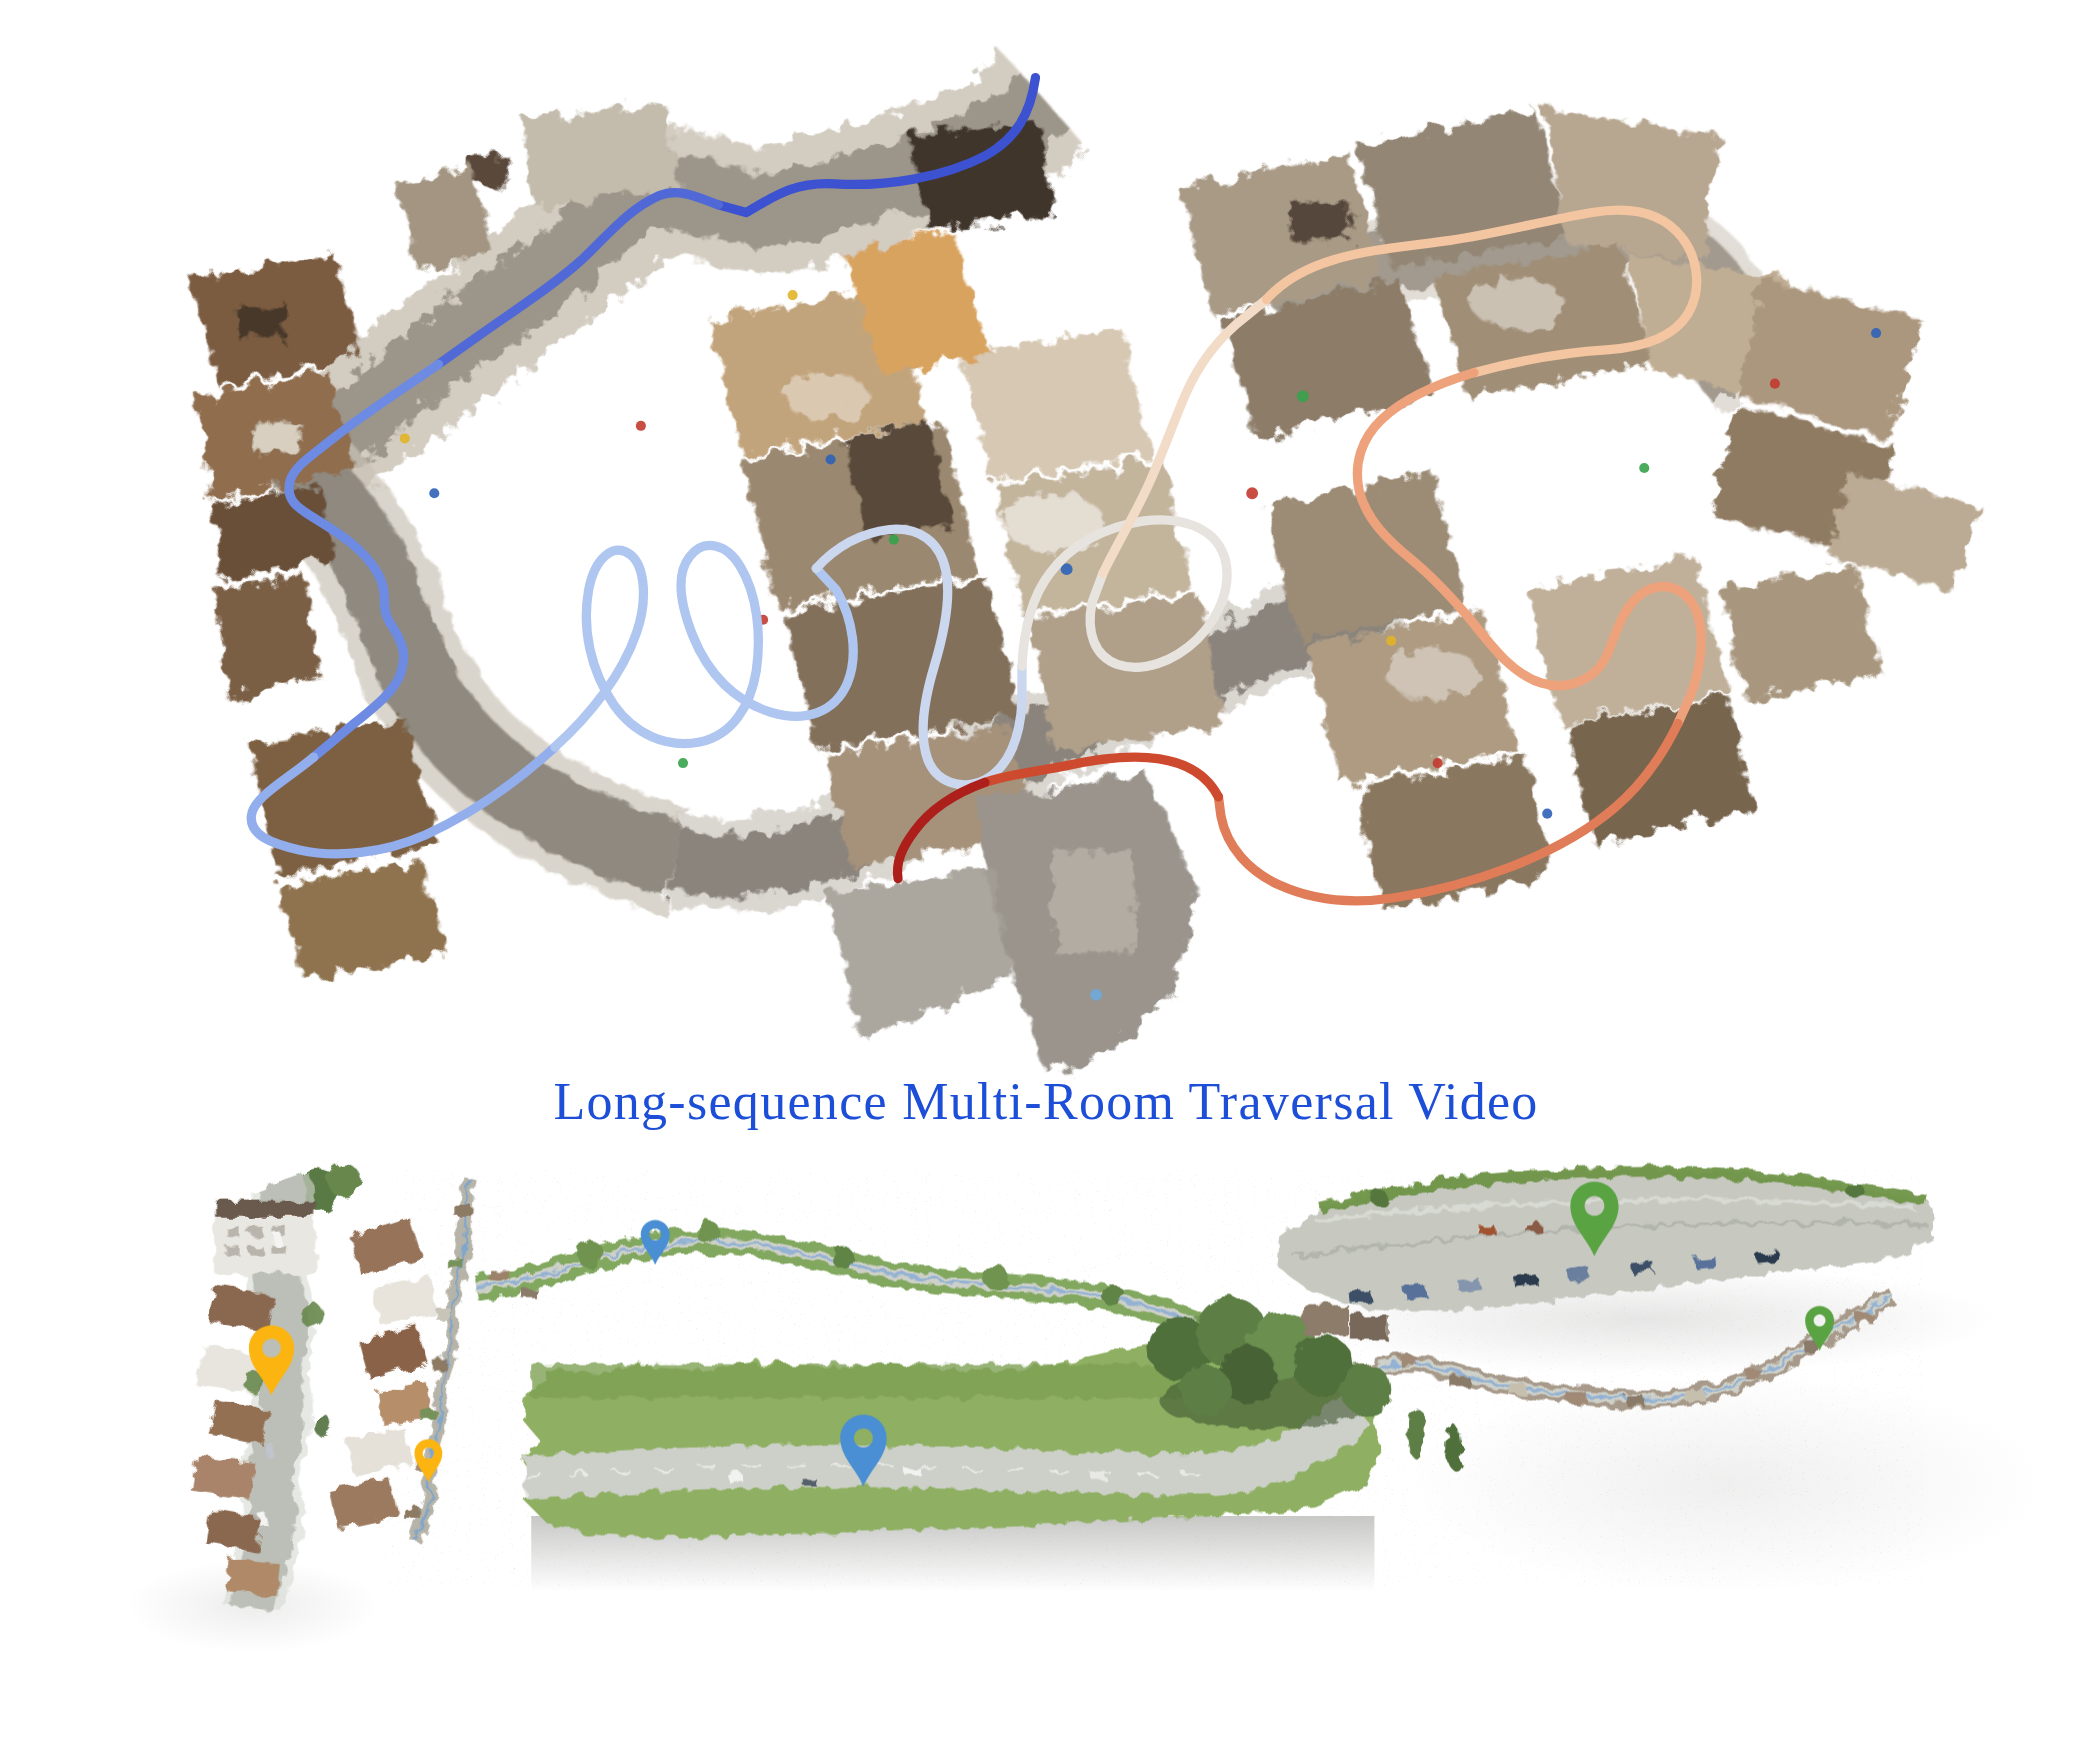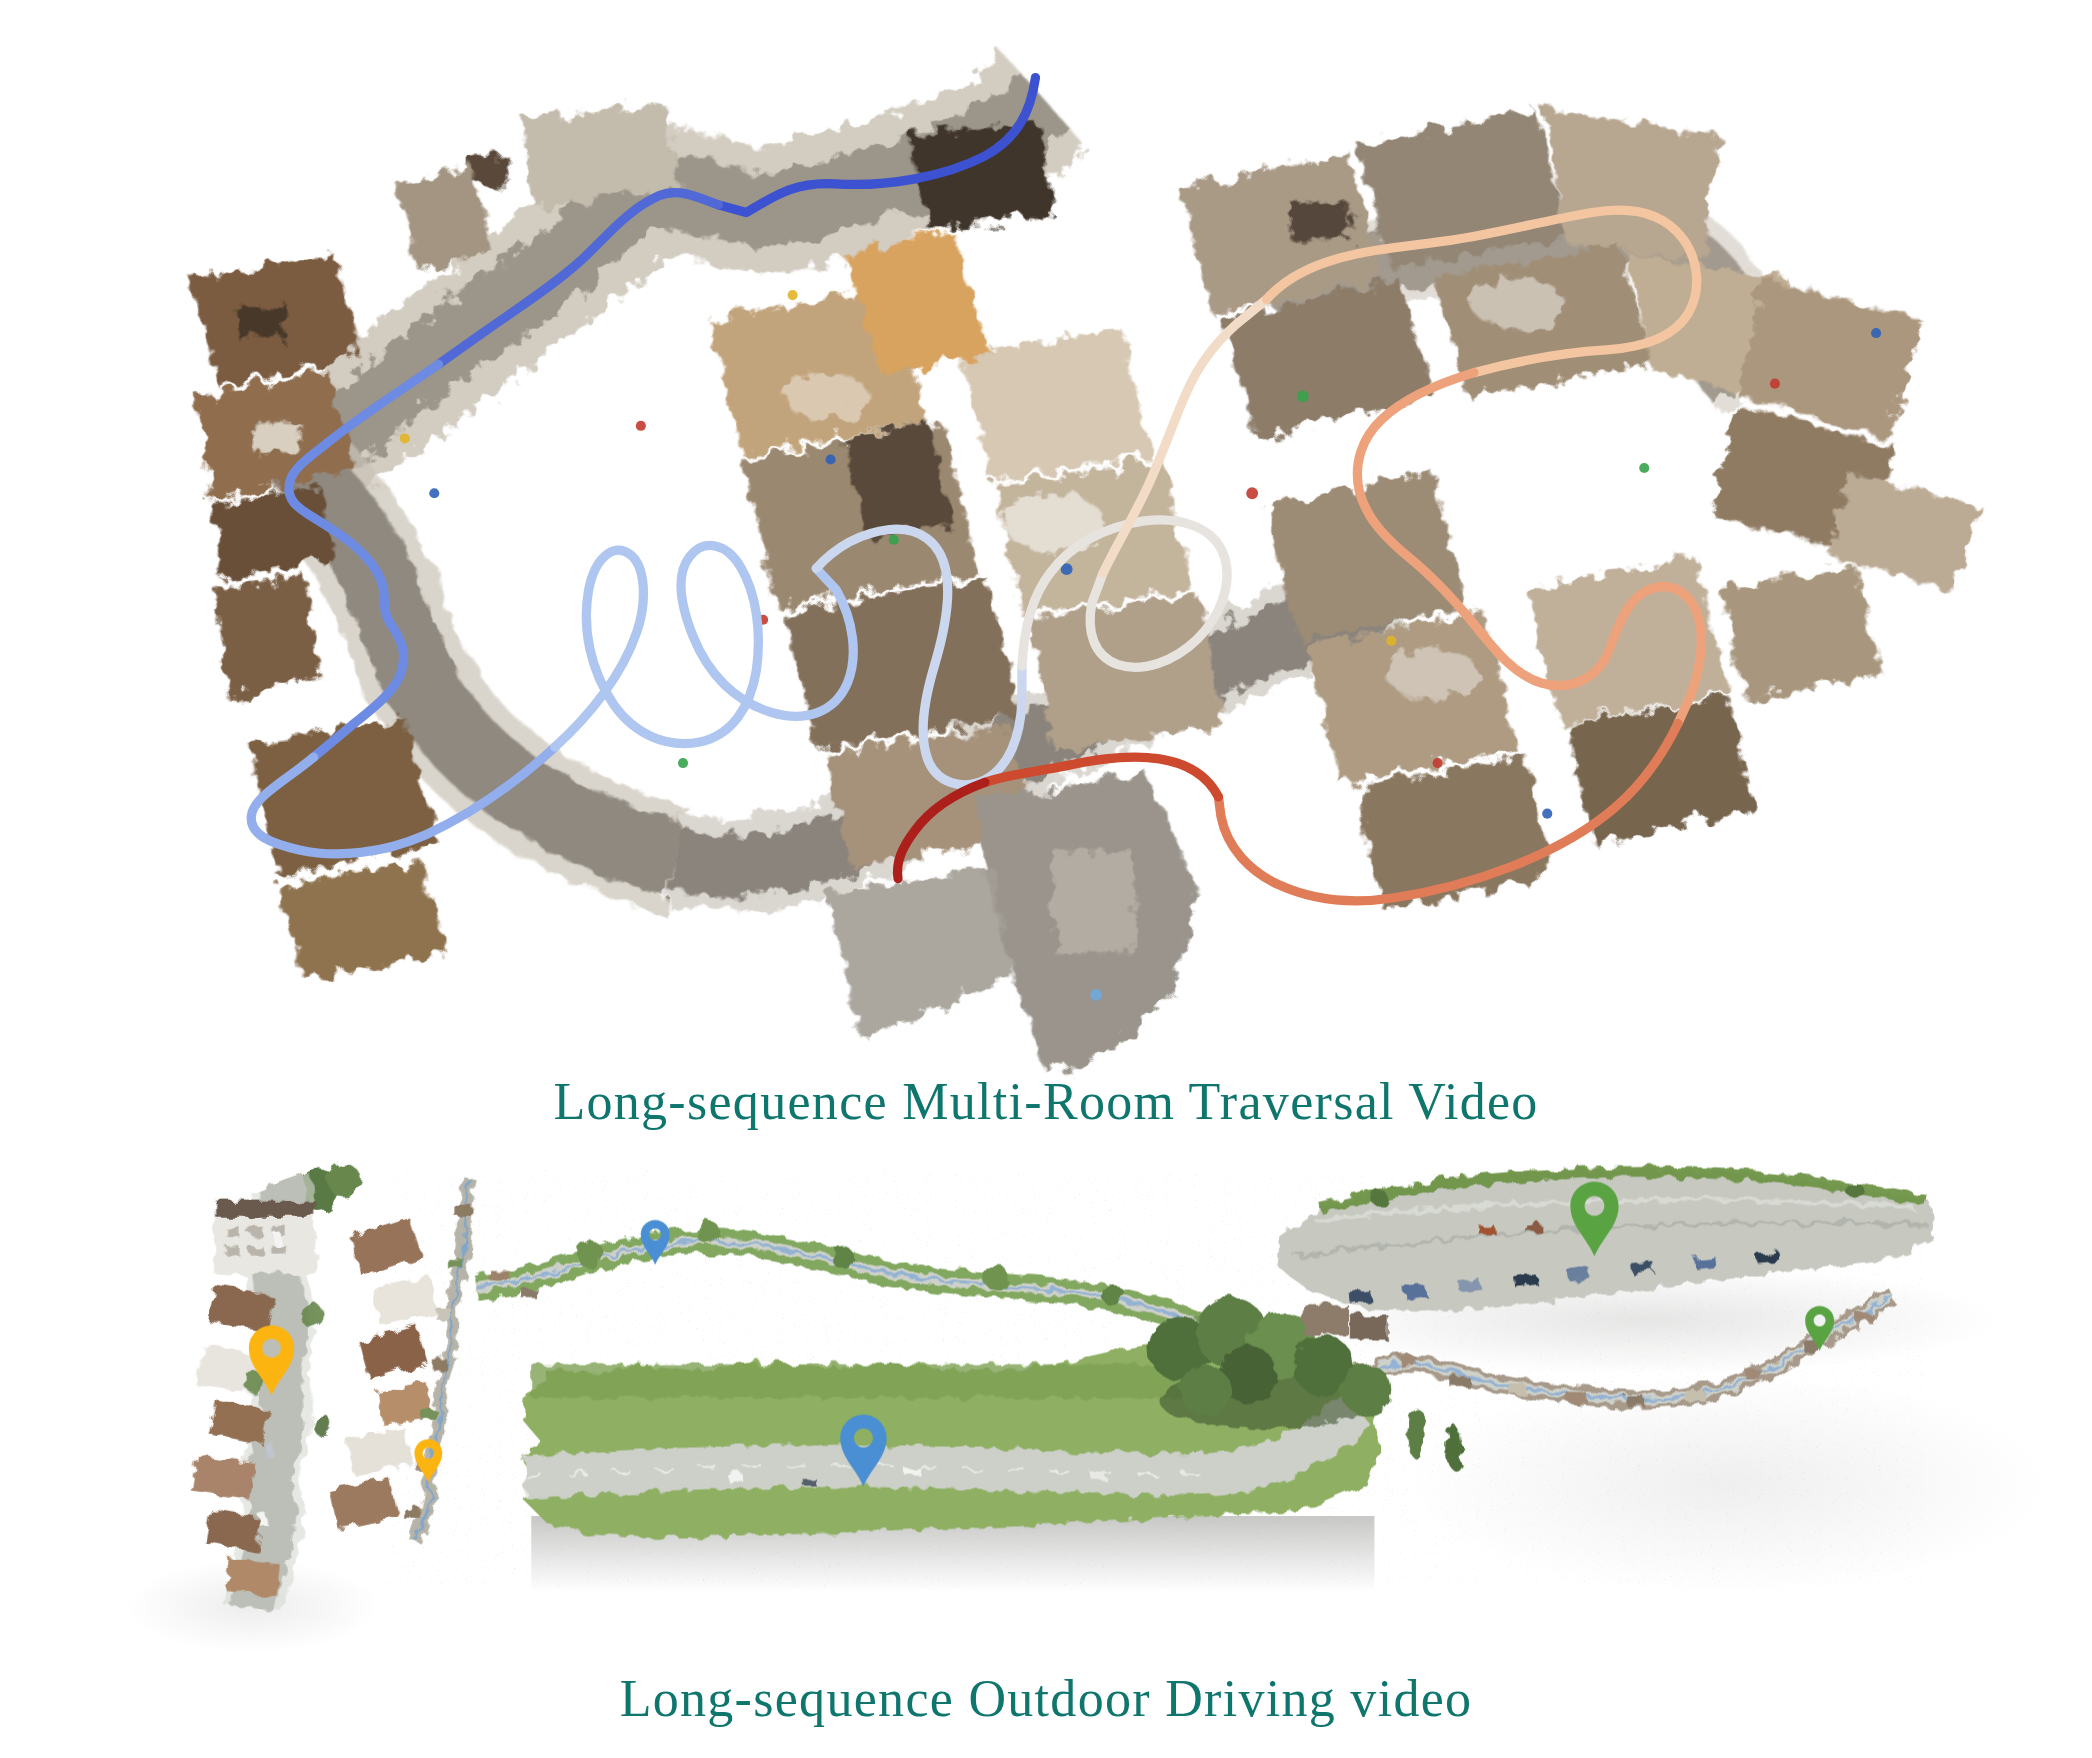--- a/index.html
+++ b/index.html
@@ -8,21 +8,21 @@
     width:2092px;height:1758px;
     background:#ffffff;
     overflow:hidden;
     font-family:"Liberation Serif", serif;
   }
   .fig-svg{position:absolute;left:0;top:0;}
   .caption{
     position:absolute;
     left:0;width:2092px;
     text-align:center;
-    color:#0f766e;
+    color:#1d4ed8;
     font-size:52px;
     letter-spacing:1.3px;
     line-height:1.1;
     white-space:nowrap;
   }
   .caption-indoor{top:1073px;}
   .caption-outdoor{top:1670px;}
 </style>
 </head>
 <body>
@@ -287,16 +287,15 @@
       <use href="#pin" transform="translate(508,1758) scale(0.75)" fill="#FBB410"></use>
       <use href="#pin" transform="translate(777,1500) scale(0.78)" fill="#4A8FD3"></use>
       <use href="#pin" transform="translate(1024,1763) scale(1.25)" fill="#4A8FD3"></use>
       <use href="#pin" transform="translate(1891,1490) scale(1.3)" fill="#5AA342"></use>
       <use href="#pin" transform="translate(2158,1602) scale(0.78)" fill="#5AA342"></use>
     </g>
   </g>
 </svg>
 
 <div class="caption caption-indoor">Long-sequence Multi-Room Traversal Video</div>
-<div class="caption caption-outdoor">Long-sequence Outdoor Driving video</div>
 
 </div>
 
 
 </body></html>

